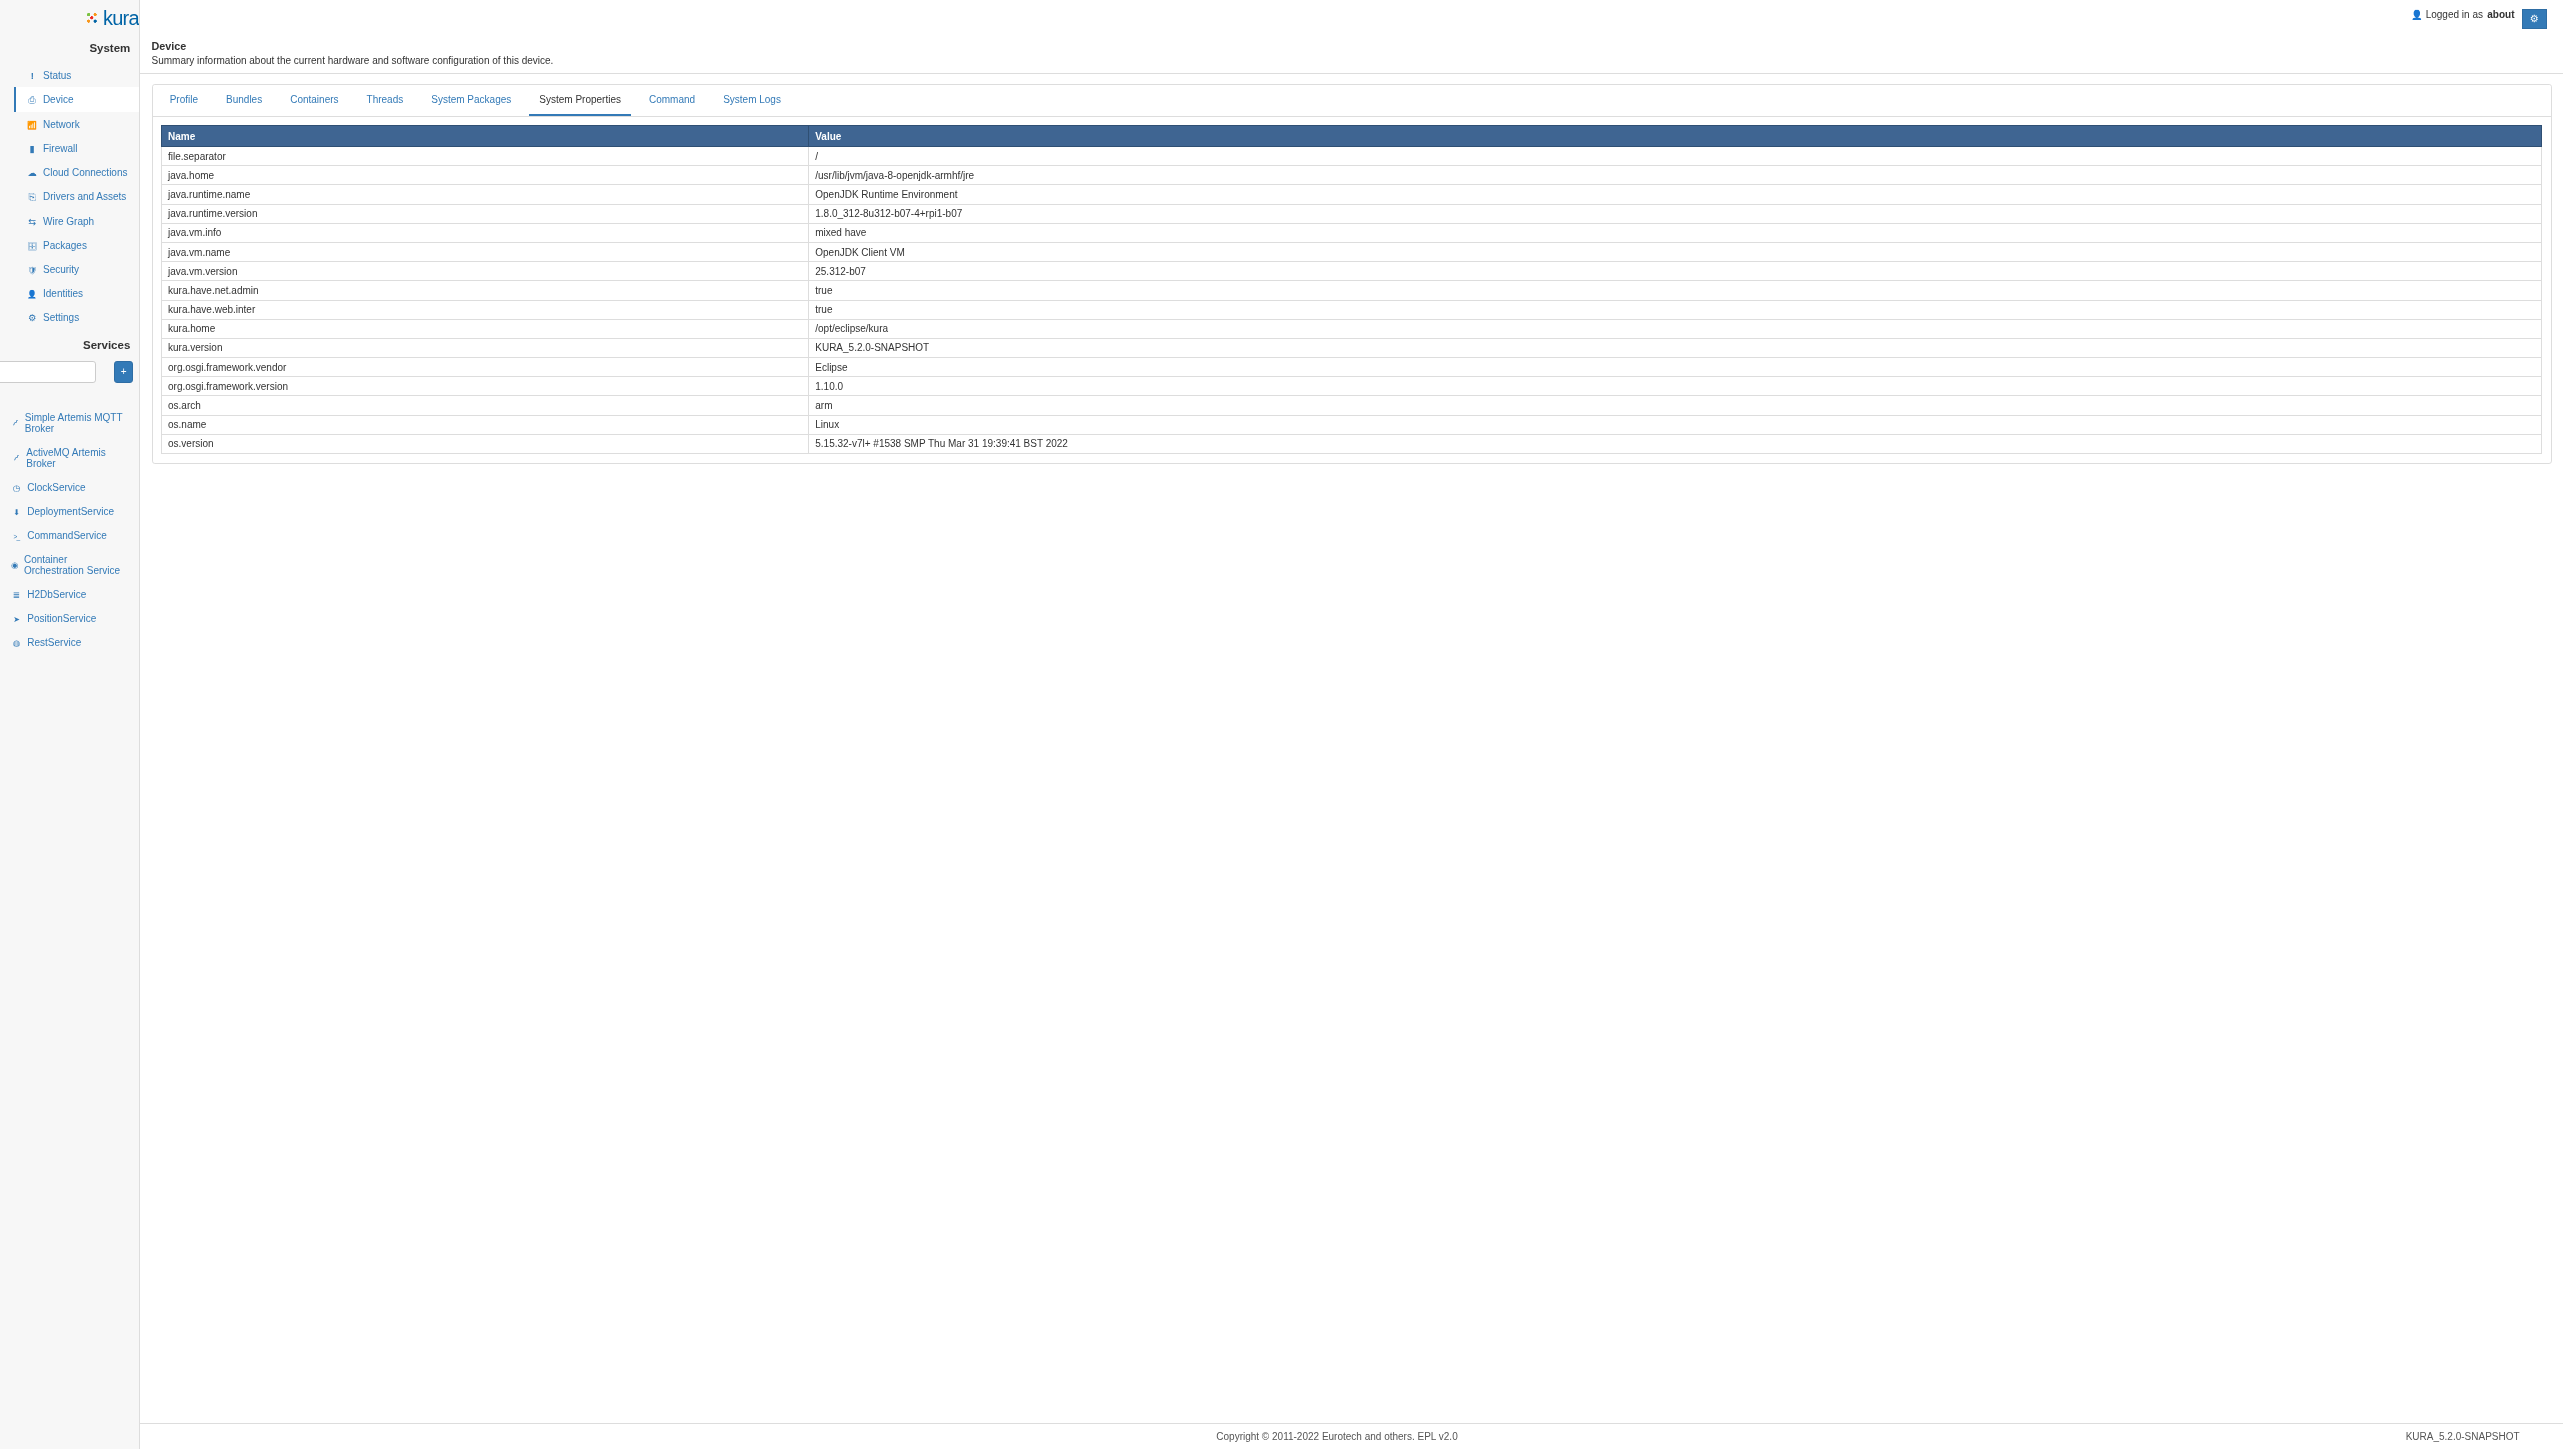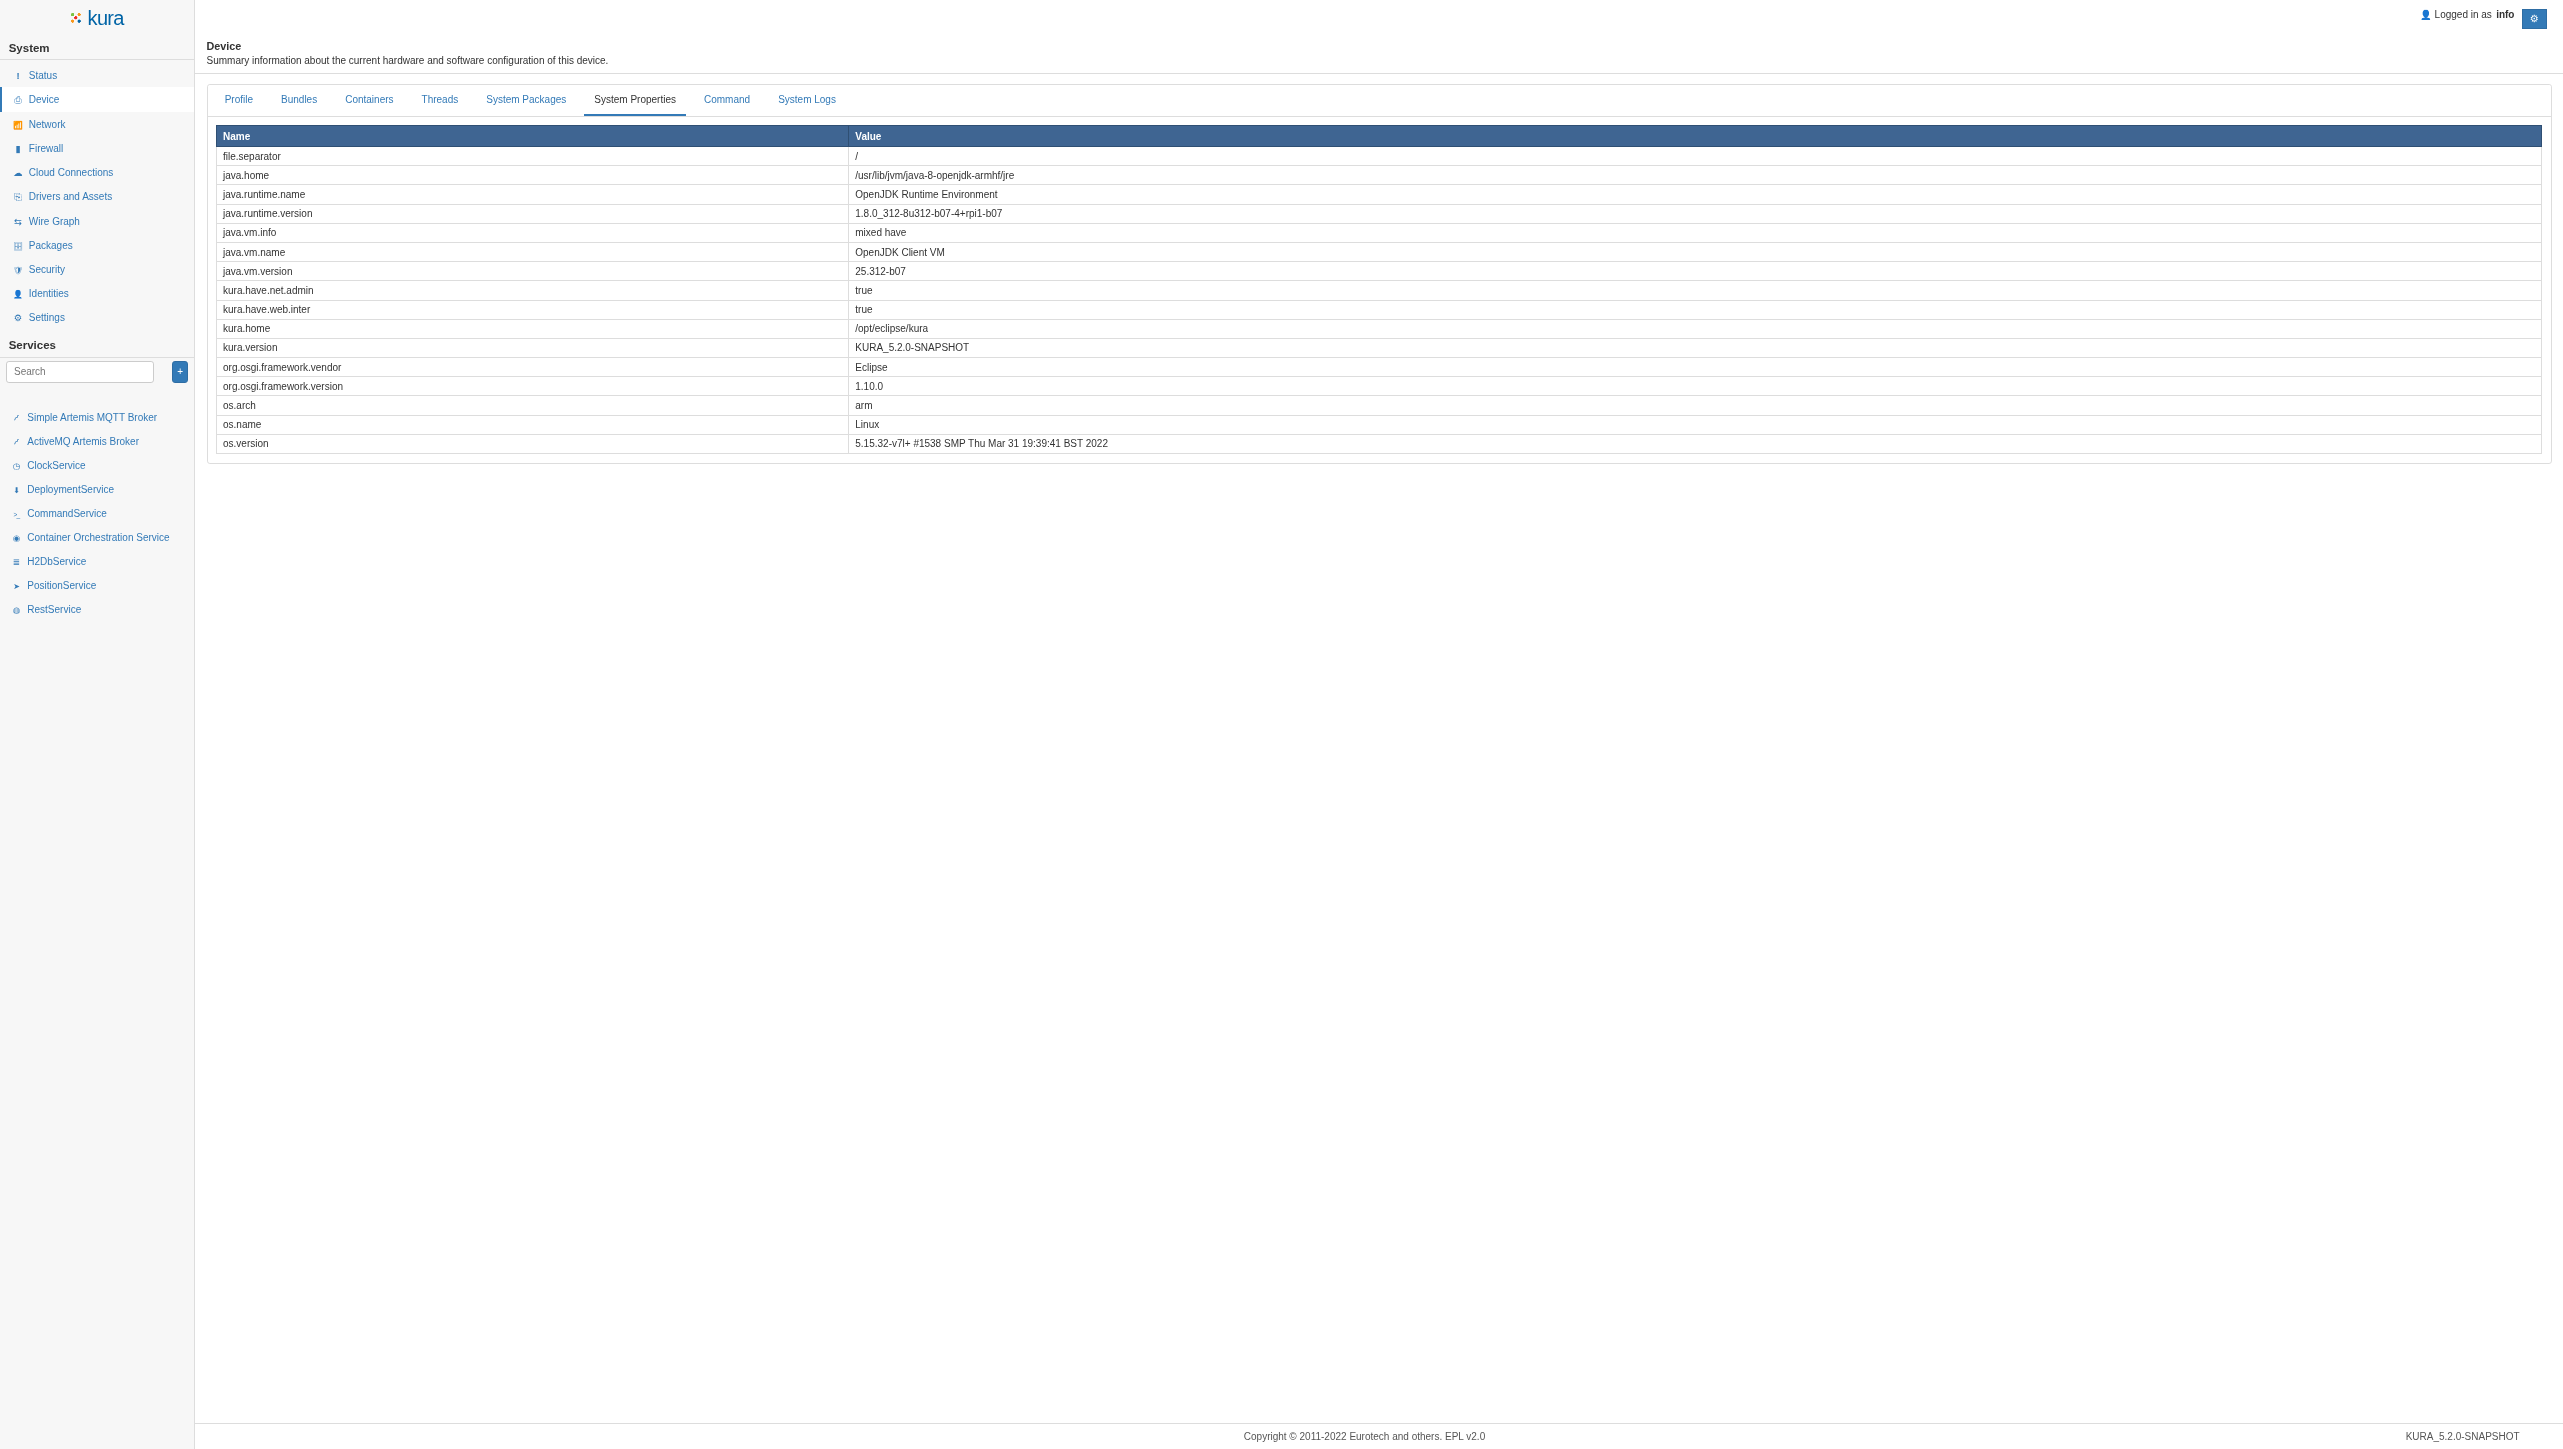--- a/index.html
+++ b/index.html
@@ -2,27 +2,28 @@
 <html><head>
 <meta charset="utf-8">
 <style>
 * { box-sizing: border-box; margin: 0; padding: 0; }
 html, body { height: 100%; font-family: -apple-system, BlinkMacSystemFont, "Segoe UI", Helvetica, Arial, sans-serif; font-size: 10px; color: #333; }
 body { display: flex; flex-direction: column; }
 .app { flex: 1; display: flex; min-height: 0; }
 
 
 .sidebar {
-  width: 195px;
+  width: 140px;
   background: #f7f7f7;
   border-right: 0.7px solid #ddd;
   display: flex;
   flex-direction: column;
   overflow-y: auto;
   overflow-x: hidden;
+  align-items: flex-end;
 }
 .sidebar::-webkit-scrollbar { width: 7.2px; }
 .sidebar::-webkit-scrollbar-track { background: #eee; }
 .sidebar::-webkit-scrollbar-thumb { background: #ccc; border-radius: 3.6px; }
 
 .logo-area { padding: 7.2px 0 4.3px; text-align: center; }
 .logo {
   display: inline-flex; align-items: center;
   font-size: 20px; font-weight: 300; color: #0164a6;
   letter-spacing: -0.7px;
@@ -287,21 +288,21 @@
           <span>RestService</span>
         </li>
       </ul>
   </aside>
 
   <main class="main">
     <div class="topbar">
       <div class="login-info">
         <span class="ico i-user"></span>
         <span>Logged in as</span>
-        <span class="login-username">info</span>
+        <span class="login-username">about</span>
         <button class="gear-btn"><span class="i-gear"></span></button>
       </div>
     </div>
 
     <div class="content">
       <div class="page-title">Device</div>
       <div class="page-desc">Summary information about the current hardware and software configuration of this device.</div>
 
       <div class="panel">
         <div class="tabs" id="tabs">

